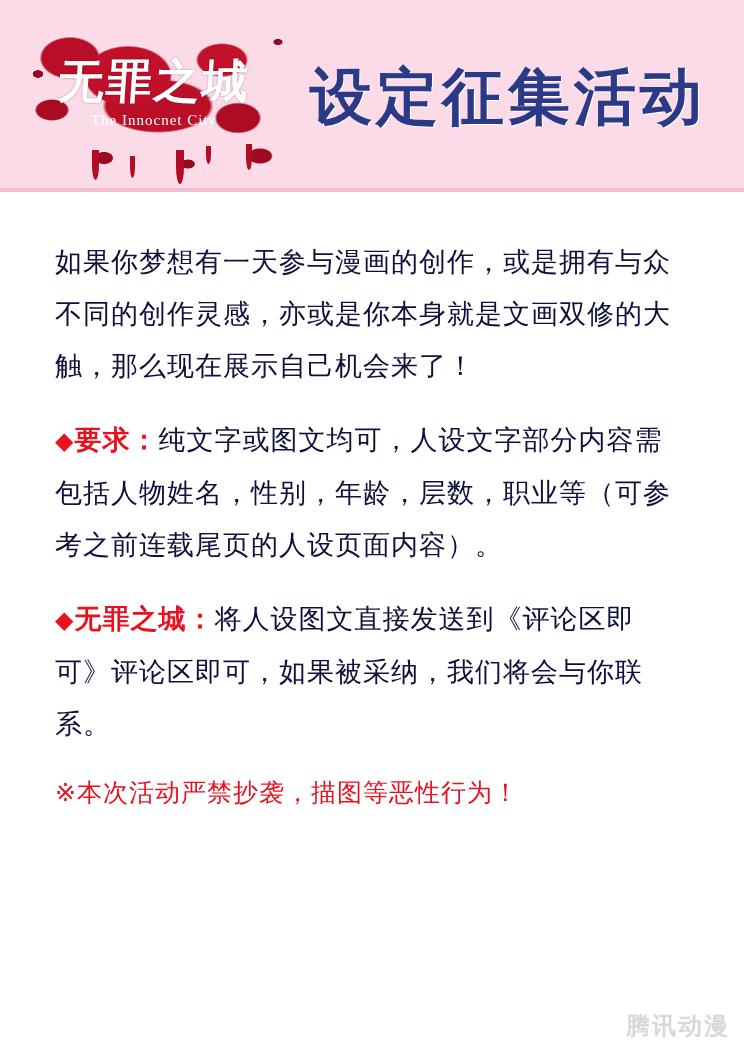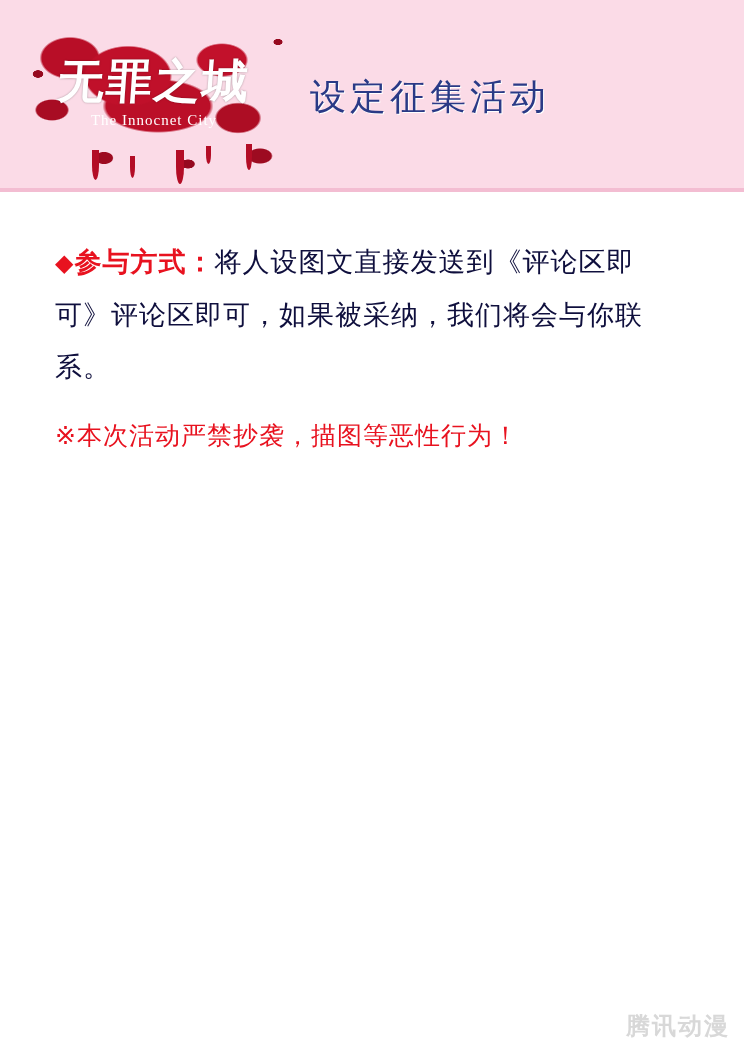--- a/index.html
+++ b/index.html
@@ -87,22 +87,22 @@
     width: 220px;
     text-align: center;
     color: #ffffff;
     font-size: 15px;
     letter-spacing: 1px;
     font-family: "Liberation Serif", serif;
   }
   .header-title {
     flex: 1 1 auto;
     color: #2a3a86;
-    font-size: 36px;
-    font-weight: normal;
+    font-size: 62px;
+    font-weight: bold;
     letter-spacing: 4px;
     padding-left: 10px;
     margin-top: 6px;
     text-shadow: 1px 1px 0 #ffffff;
   }
   .header-rule {
     position: absolute;
     left: 0; top: 188px;
     width: 744px; height: 4px;
     background: #f3bdd2;
@@ -159,24 +159,28 @@
         <div class="logo-sub">The Innocnet City</div>
       </div>
 
       <div class="header-title">设定征集活动</div>
     </div>
     <div class="header-rule"></div>
   </div>
 
   <div class="content">
 
-
+    <p class="para p-intro">如果你梦想有一天参与漫画的创作，或是拥有与众不同的创作灵感，亦或是你本身就是文画双修的大触，那么现在展示自己机会来了！</p>
 
 
     <p class="para p-mixed">
-      <span class="diamond">◆</span><span class="lbl">参与方式：</span><span>将人设图文直接发送到《评论区即可》评论区即可，如果被采纳，我们将会与你联系。</span>
+      <span class="diamond">◆</span><span class="lbl">要求：</span><span>纯文字或图文均可，人设文字部分内容需包括人物姓名，性别，年龄，层数，职业等（可参考之前连载尾页的人设页面内容）。</span>
+    </p>
+
+    <p class="para p-mixed">
+      <span class="diamond">◆</span><span class="lbl">无罪之城：</span><span>将人设图文直接发送到《评论区即可》评论区即可，如果被采纳，我们将会与你联系。</span>
     </p>
 
     <p class="para p-note">※本次活动严禁抄袭，描图等恶性行为！</p>
   </div>
 
   <div class="watermark">腾讯动漫</div>
 </div>
 
 </body></html>

